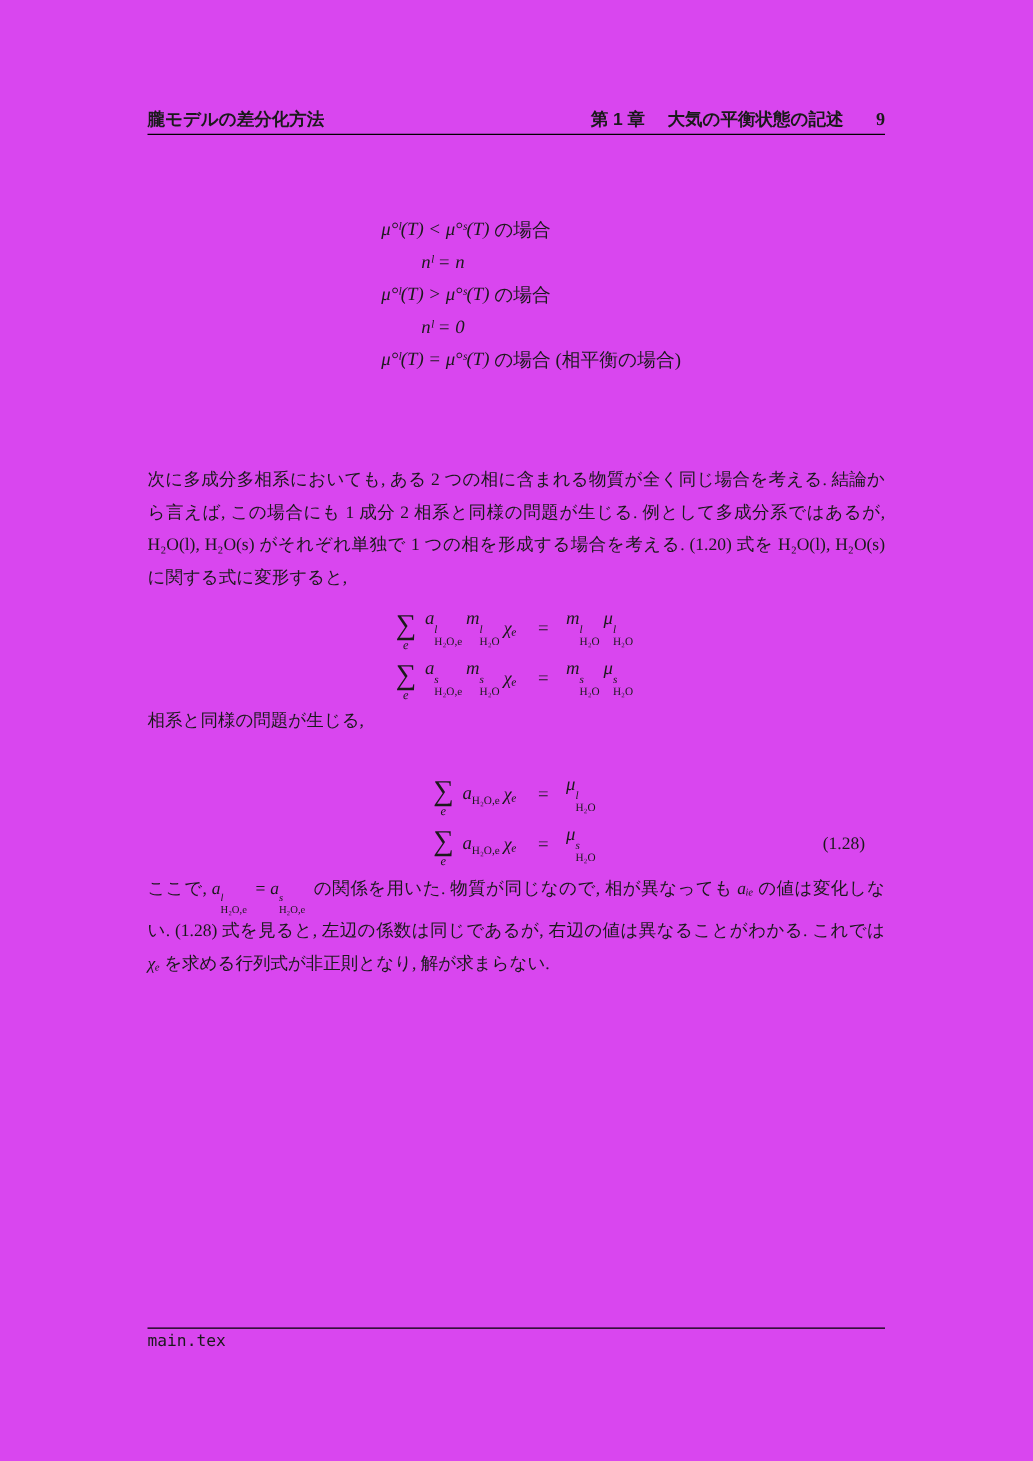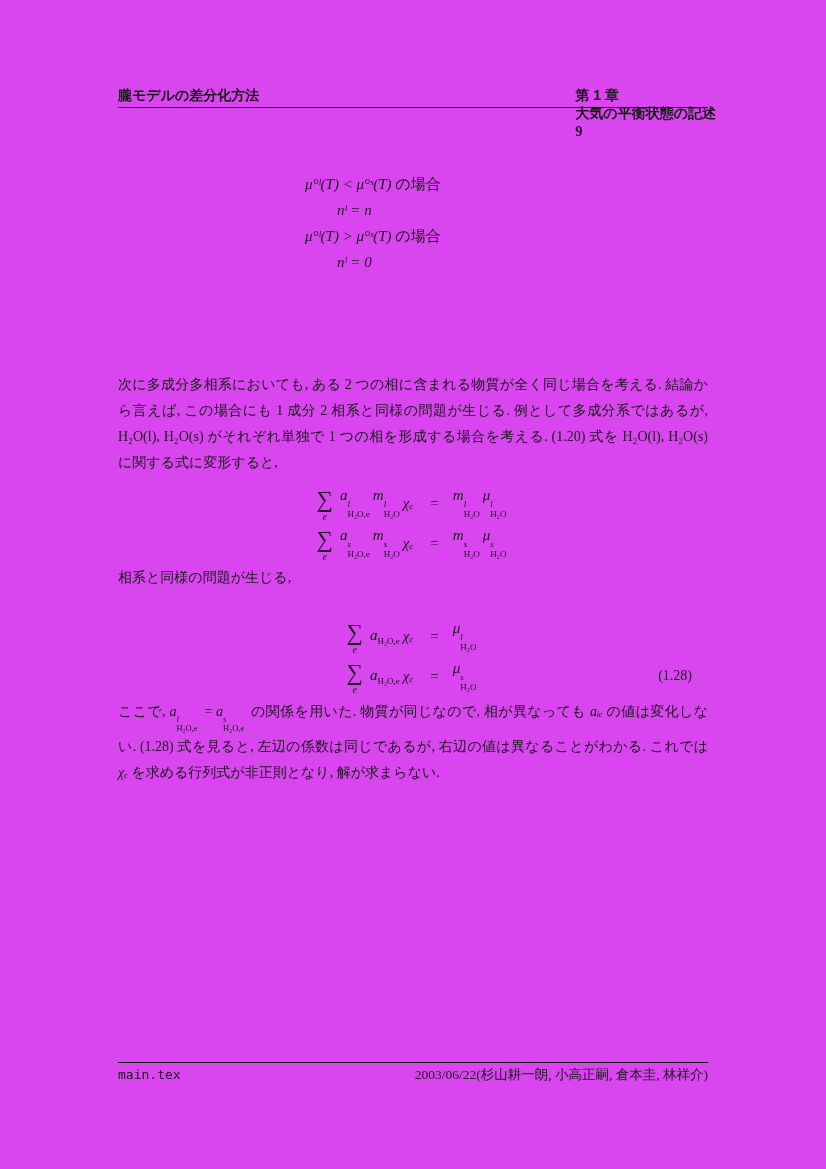--- a/index.html
+++ b/index.html
@@ -5,21 +5,21 @@
   html,body{margin:0;padding:0;background:#ffffff;}
   .page{
     position:relative;width:826px;height:1169px;background:#d946ef;
     color:#1a1a1a;font-family:"Liberation Serif","DejaVu Serif",serif;
     overflow:hidden;
     padding-left:12px;
   }
   
   .header{position:absolute;left:118px;top:87px;width:590px;display:flex;justify-content:space-between;align-items:baseline;}
   .header-left{font-family:"Liberation Sans","DejaVu Sans",sans-serif;font-weight:bold;font-size:14px;}
-  .header-right{font-family:"Liberation Sans","DejaVu Sans",sans-serif;font-weight:bold;font-size:14px;display:flex;align-items:baseline;flex-direction:column;}
+  .header-right{font-family:"Liberation Sans","DejaVu Sans",sans-serif;font-weight:bold;font-size:14px;display:flex;align-items:baseline;}
   .chap-title{margin-left:18px;}
   .pagenum{margin-left:26px;font-family:"Liberation Serif","DejaVu Serif",serif;font-weight:bold;font-size:14.5px;}
   .rule{position:absolute;left:118px;width:590px;border-top:1.3px solid #000;height:0;}
   .header-rule{top:107px;}
   
   .cases{position:absolute;left:305px;top:171px;font-size:15px;}
   .case-line{height:26px;display:flex;align-items:center;white-space:pre;}
   .case-line.indent{margin-left:32px;}
   .math{font-style:italic;}
   .jp{font-style:normal;}
@@ -73,20 +73,23 @@
       <span class="math">μ°ˡ(T) &lt; μ°ˢ(T)</span><span class="jp"> の場合</span>
     </div>
     <div class="case-line indent">
       <span class="math">nˡ = n</span>
     </div>
     <div class="case-line">
       <span class="math">μ°ˡ(T) &gt; μ°ˢ(T)</span><span class="jp"> の場合</span>
     </div>
     <div class="case-line indent">
       <span class="math">nˡ = 0</span>
+    </div>
+    <div class="case-line">
+      <span class="math">μ°ˡ(T) = μ°ˢ(T)</span><span class="jp"> の場合 (相平衡の場合)</span>
     </div>
   </div>
 
 
   <div class="para p2">次に多成分多相系においても, ある 2 つの相に含まれる物質が全く同じ場合を考える. 結論から言えば, この場合にも 1 成分 2 相系と同様の問題が生じる. 例として多成分系ではあるが, H₂O(l), H₂O(s) がそれぞれ単独で 1 つの相を形成する場合を考える. (1.20) 式を H₂O(l), H₂O(s) に関する式に変形すると,</div>
 
   <div class="eqblock eqb1">
     <div class="eqrow">
       <span class="term sum">
           <span class="sum-sym">∑</span>
@@ -175,16 +178,15 @@
           <span class="stk-sub">H₂O,e</span>
         </span></span><span> = </span><span class="term"><span class="mvar">a</span><span class="istack">
           <span class="stk-sup">s</span>
           <span class="stk-sub">H₂O,e</span>
         </span></span><span> の関係を用いた. 物質が同じなので, 相が異なっても </span><span class="mvar">aᵢₑ</span><span> の値は変化しない. (1.28) 式を見ると, 左辺の係数は同じであるが, 右辺の値は異なることがわかる. これでは </span><span class="mvar">χₑ</span><span> を求める行列式が非正則となり, 解が求まらない.</span>
   </div>
 
   <div class="rule footer-rule"></div>
   <div class="footer">
     <span class="footer-left">main.tex</span>
-    <span class="footer-right">2003/06/22(杉山耕一朗, 小高正嗣, 倉本圭, 林祥介)</span>
   </div>
 
 </div>
 
 </body></html>

